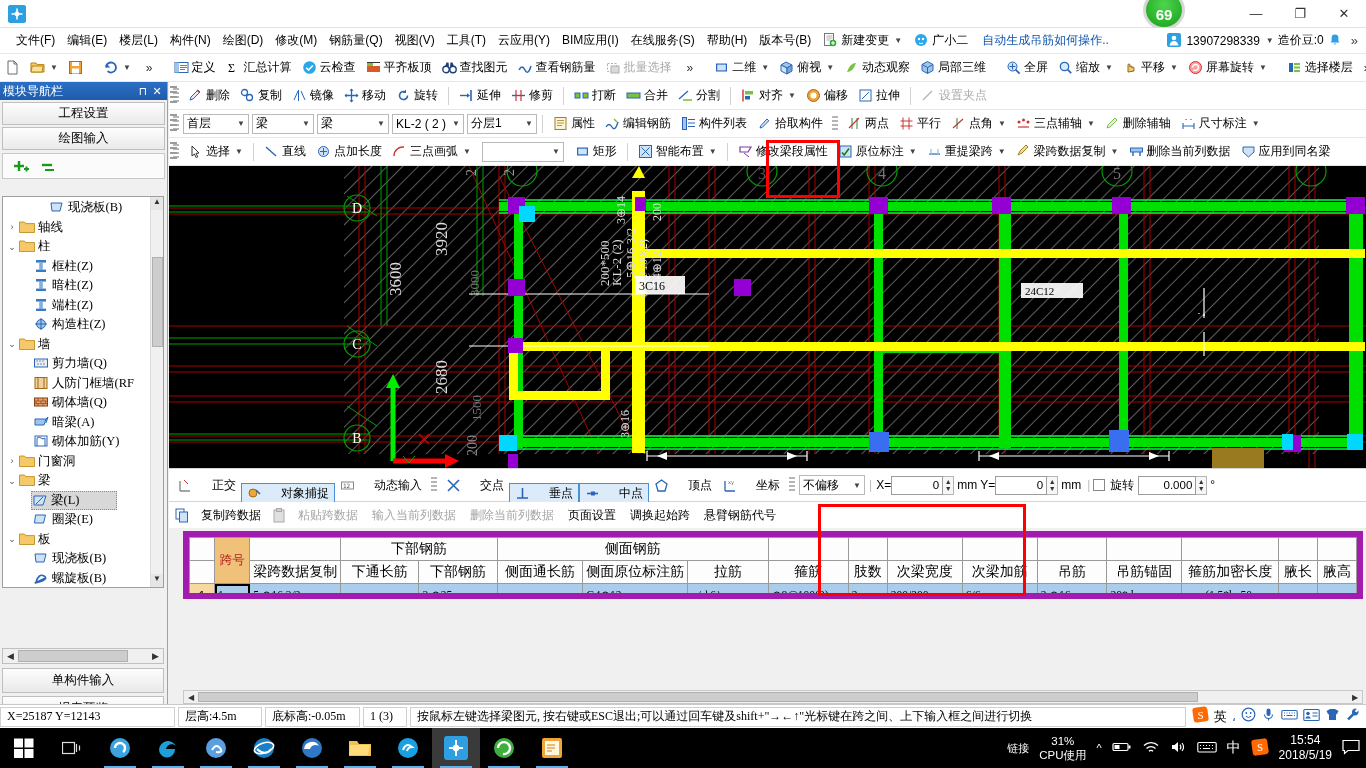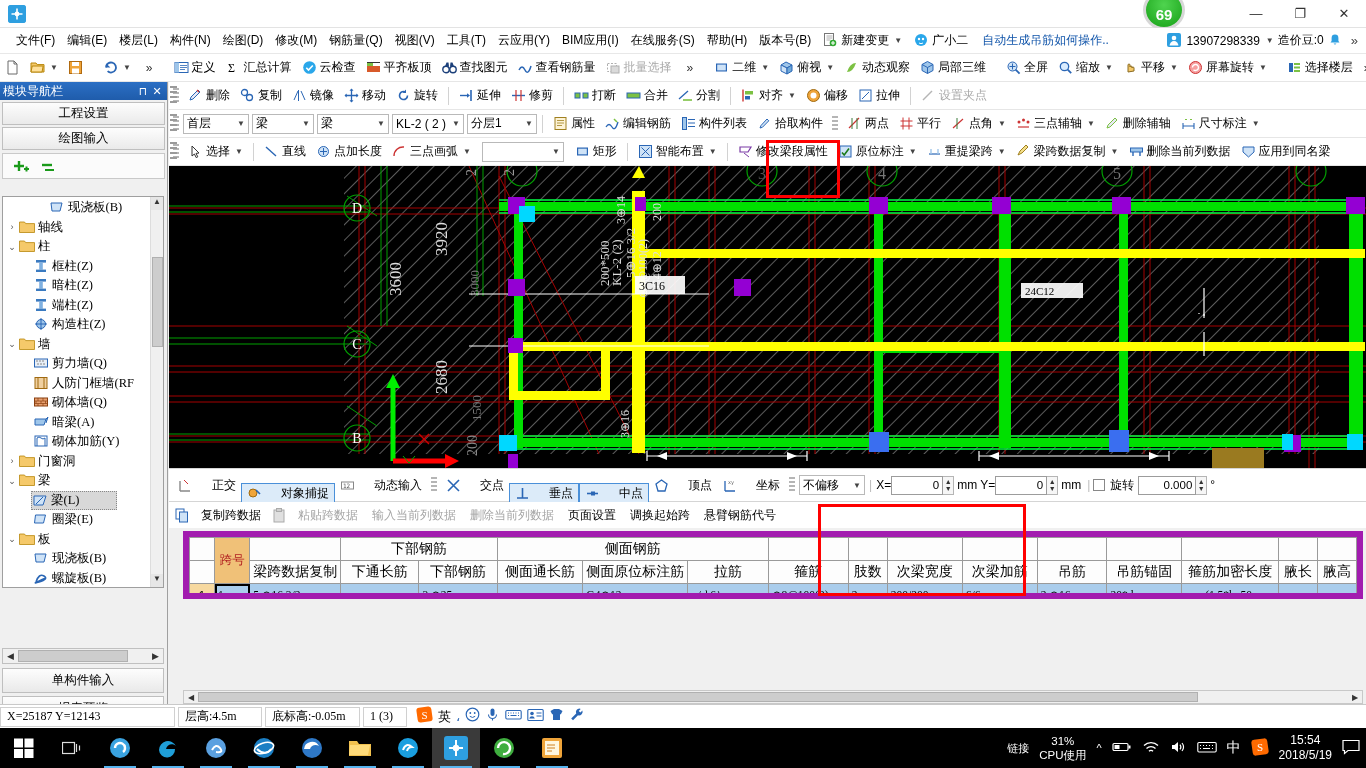--- a/index.html
+++ b/index.html
@@ -1374,20 +1374,21 @@
     <div class="ghs-l">◀</div>
     <div class="ghs-thumb"></div>
     <div class="ghs-r" style="margin-left:auto">▶</div>
   </div>
 
   <div class="statusbar">
     <div class="sb-cell" style="width:175px">X=25187  Y=12143</div>
     <div class="sb-cell" style="width:84px">层高:4.5m</div>
     <div class="sb-cell" style="width:95px">底标高:-0.05m</div>
     <div class="sb-cell" style="width:44px">1 (3)</div>
+    <div class="sb-msg">按鼠标左键选择梁图元, 按右键或ESC退出;可以通过回车键及shift+"→←↑"光标键在跨之间、上下输入框之间进行切换</div>
     <div class="sb-tray">
       <span style="display:inline-block">
         <svg width="17" height="17" viewBox="0 0 17 17">
             <rect x="1" y="1" width="15" height="15" rx="3" fill="#ff6a00" transform="rotate(-8 8.5 8.5)"></rect>
             <text x="8.5" y="12.5" font-size="11" fill="#fff" text-anchor="middle" font-family="serif">S</text>
           </svg>
       </span>
       <span style="font-size:13px">英</span>
       <span style="font-size:13px;color:#2a66b5">، </span>
       <span>

